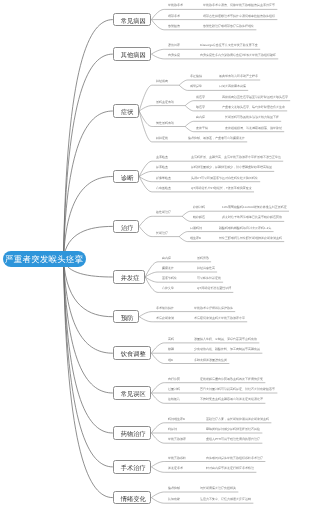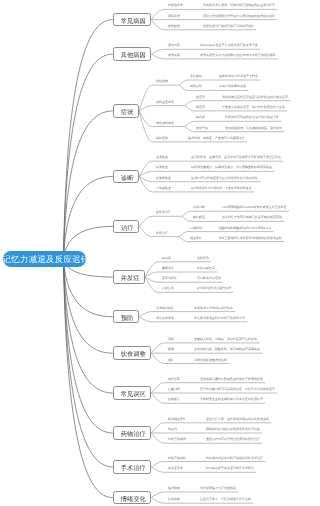--- a/index.html
+++ b/index.html
@@ -118,21 +118,21 @@
       <path d="M165.86,461.5 L265.36,461.5" fill="none" stroke="#7d7d7d" stroke-width="0.5"></path>
       <path d="M151.36,466.9 C157.86,471.49 161.5,472.3 164.36,472.3 L165.86,472.3" fill="none" stroke="#7d7d7d" stroke-width="0.5"></path>
       <path d="M165.86,472.3 L256.36,472.3" fill="none" stroke="#7d7d7d" stroke-width="0.5"></path>
       <path d="M63.5,259 C66.458,454.65200000000004 89.136,497.6 112.8,497.6" fill="none" stroke="#6b6b6b" stroke-width="0.75"></path>
       <path d="M151.36,497.6 C157.86,492.84000000000003 161.5,492 164.36,492 L165.86,492" fill="none" stroke="#7d7d7d" stroke-width="0.5"></path>
       <path d="M165.86,492 L238.36,492" fill="none" stroke="#7d7d7d" stroke-width="0.5"></path>
       <path d="M151.36,497.6 C157.86,502.36 161.5,503.2 164.36,503.2 L165.86,503.2" fill="none" stroke="#7d7d7d" stroke-width="0.5"></path>
       <path d="M165.86,503.2 L253.36,503.2" fill="none" stroke="#7d7d7d" stroke-width="0.5"></path>
     </svg>
   <div id="nodes">
-      <div class="root-node" style="left: 2.5px; top: 251px; width: 83.5px; height: 16px; line-height: 16px;">记忆力减退及反应迟钝</div>
+      <div class="root-node" style="left: 2.5px; top: 251px; width: 83.5px; height: 16px; line-height: 16px;">严重者突发喉头痉挛</div>
       <div class="bnode" style="left: 112.8px; top: 12.8px; width: 38.56px; height: 13.6px;">
         <b style="transform: translate(6.8px, 3.68px) scale(0.52);">常见病因</b>
       </div>
       <div class="lbl2" style="left: 168.36px; top: 3.4px; transform: scale(0.25);">甲状腺手术</div>
       <div class="dsc" style="left: 203.36px; top: 3.4px; transform: scale(0.25);">甲状腺手术中误伤、切除甲状旁腺或损伤其血液供应等</div>
       <div class="lbl2" style="left: 168.36px; top: 13.6px; transform: scale(0.25);">颈部手术</div>
       <div class="dsc" style="left: 203.36px; top: 13.6px; transform: scale(0.25);">颈部恶性肿瘤根治术等操作中误切或牵拉损伤腺体组织</div>
       <div class="lbl2" style="left: 168.36px; top: 23.8px; transform: scale(0.25);">放射损伤</div>
       <div class="dsc" style="left: 203.36px; top: 23.8px; transform: scale(0.25);">放射性碘治疗或颈部放疗后腺体纤维化</div>
       <div class="bnode" style="left: 112.8px; top: 47.3px; width: 38.56px; height: 13.6px;">

